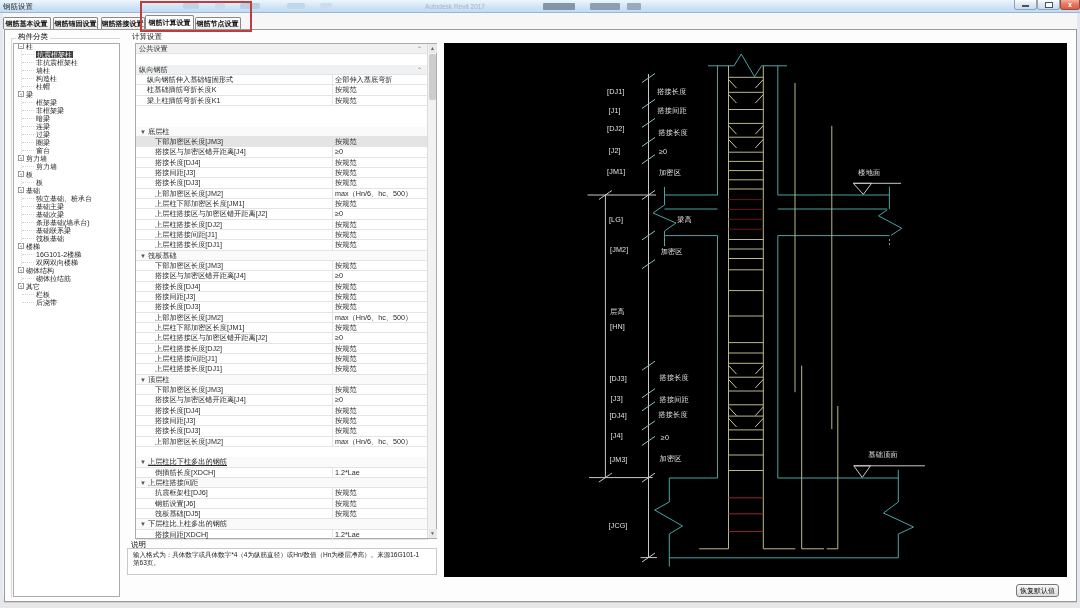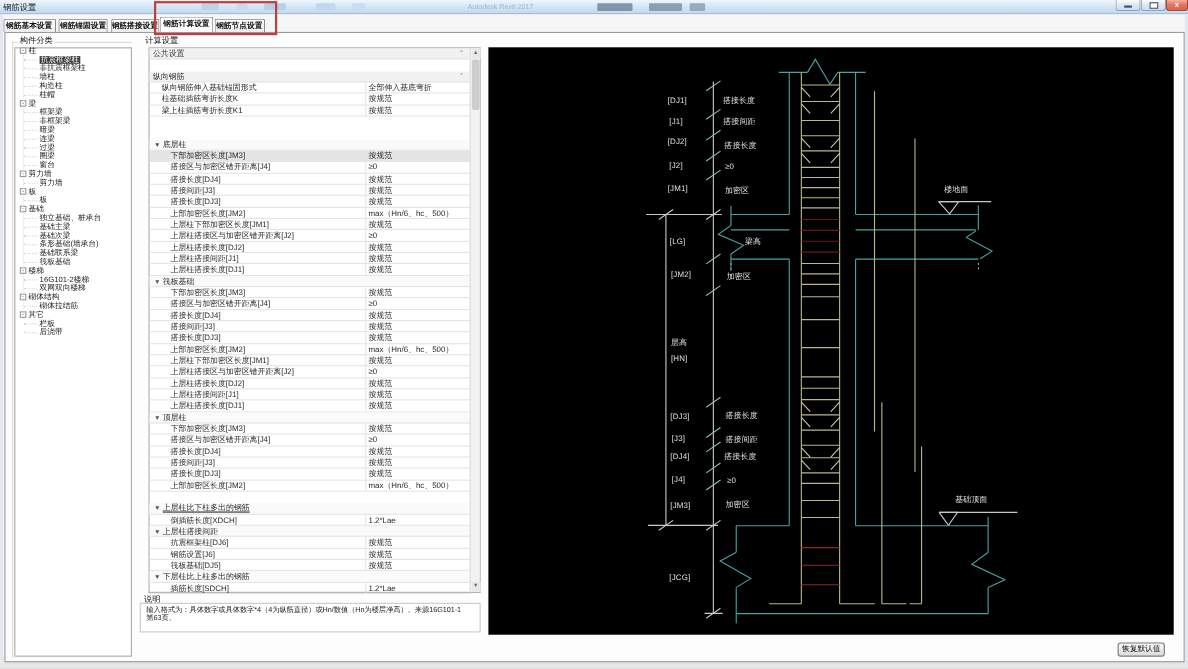--- a/index.html
+++ b/index.html
@@ -175,21 +175,21 @@
 <div class="row" style="top:382.21px;height:10.33px;line-height:10.33px;"><span style="margin-left:19px;">搭接长度[DJ3]</span><div class="cdiv"></div><div class="vcell" style="height:10.33px;line-height:10.33px;">按规范</div></div>
 <div class="row" style="top:392.54px;height:10.33px;line-height:10.33px;"><span style="margin-left:19px;">上部加密区长度[JM2]</span><div class="cdiv"></div><div class="vcell" style="height:10.33px;line-height:10.33px;">max（Hn/6、hc、500）</div></div>
 <div class="row rsub" style="top:414px;height:10.33px;line-height:10.33px;"><span style="margin-left:15px;">上、下层钢筋根数及直径计算设置</span></div>
 <div class="row rsub" style="top:413.20px;height:10.33px;line-height:10.33px;"><span style="margin-left:4px;color:#555;font-size:6px;">▼</span><span style="margin-left:2px;text-decoration:underline;">上层柱比下柱多出的钢筋</span></div>
 <div class="row" style="top:423.53px;height:10.33px;line-height:10.33px;"><span style="margin-left:19px;">倒插筋长度[XDCH]</span><div class="cdiv"></div><div class="vcell" style="height:10.33px;line-height:10.33px;">1.2*Lae</div></div>
 <div class="row rsub" style="top:433.86px;height:10.33px;line-height:10.33px;"><span style="margin-left:4px;color:#555;font-size:6px;">▼</span><span style="margin-left:2px;">上层柱搭接间距</span></div>
 <div class="row" style="top:444.19px;height:10.33px;line-height:10.33px;"><span style="margin-left:19px;">抗震框架柱[DJ6]</span><div class="cdiv"></div><div class="vcell" style="height:10.33px;line-height:10.33px;">按规范</div></div>
 <div class="row" style="top:454.52px;height:10.33px;line-height:10.33px;"><span style="margin-left:19px;">钢筋设置[J6]</span><div class="cdiv"></div><div class="vcell" style="height:10.33px;line-height:10.33px;">按规范</div></div>
 <div class="row" style="top:464.85px;height:10.33px;line-height:10.33px;"><span style="margin-left:19px;">筏板基础[DJ5]</span><div class="cdiv"></div><div class="vcell" style="height:10.33px;line-height:10.33px;">按规范</div></div>
 <div class="row rsub" style="top:475.18px;height:10.33px;line-height:10.33px;"><span style="margin-left:4px;color:#555;font-size:6px;">▼</span><span style="margin-left:2px;">下层柱比上柱多出的钢筋</span></div>
-<div class="row" style="top:485.51px;height:10.33px;line-height:10.33px;"><span style="margin-left:19px;">插筋长度[SDCH]</span><div class="cdiv"></div><div class="vcell" style="height:10.33px;line-height:10.33px;">1.2*Lae</div></div>
+<div class="row" style="top:485.51px;height:10.33px;line-height:10.33px;"><span style="margin-left:19px;">搭接间距[XDCH]</span><div class="cdiv"></div><div class="vcell" style="height:10.33px;line-height:10.33px;">1.2*Lae</div></div>
 <div class="sbar">
       <div class="sbtn" style="top:0;">▲</div>
       <div class="sthumb"></div>
       <div class="sbtn" style="bottom:0;">▼</div>
     </div>
 </div>
 <div class="abs smlbl" style="left:131px;top:539.5px;">说明</div>
 <div class="abs smbox">输入格式为：具体数字或具体数字*4（4为纵筋直径）或Hn/数值（Hn为楼层净高）。来源16G101-1<br>第63页。</div>
 <div class="abs btn">恢复默认值</div>
 <div class="abs bline"></div>

